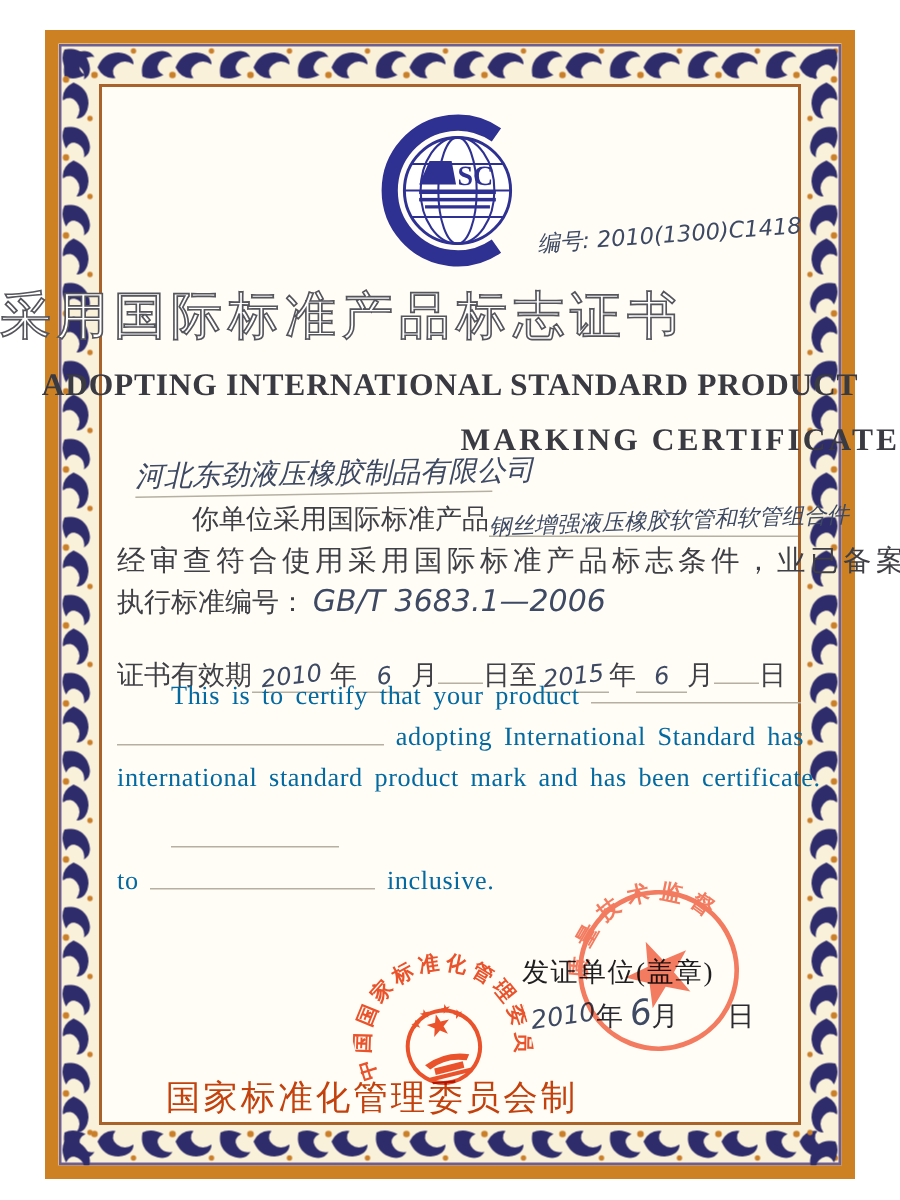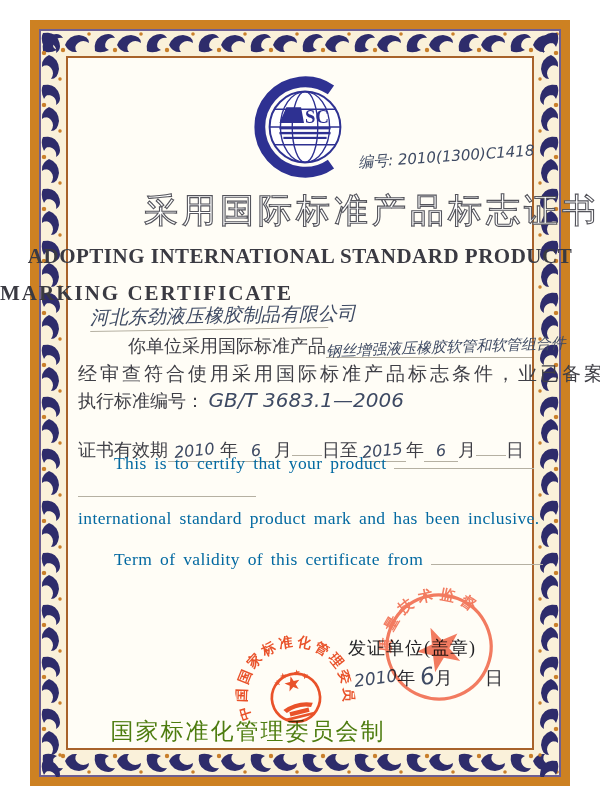--- a/index.html
+++ b/index.html
@@ -10,28 +10,28 @@
          border:9px solid #cd8122;background:#faf1da;box-shadow:inset 0 0 0 2px #6e5f92;}
   .bandsvg{position:absolute;left:0;top:0;width:522px;height:748px;display:block;}
   .paper{position:absolute;left:27px;top:27px;width:468px;height:694px;box-sizing:border-box;
          background:#fffdf6;border:2px solid #a8622a;}
   
   .content{position:absolute;inset:0;z-index:2;}
   .abs{position:absolute;}
   .cn{color:#3f3f46;}
   .hand{font-family:"DejaVu Sans",sans-serif;font-style:italic;color:#3e4a63;}
   .blank{display:inline-block;border-bottom:1px solid #b5b0a2;height:1.05em;vertical-align:baseline;}
-  .title-cn{left:0;top:188px;width:600px;text-align:right;font-size:34px;letter-spacing:4px;
+  .title-cn{left:0;top:188px;width:600px;text-align:left;font-size:34px;letter-spacing:4px;
             color:#1d4ed8;font-weight:400;}
   @supports (-webkit-text-stroke:1px #000){
     .title-cn{-webkit-text-stroke:1.1px #55555c;-webkit-text-fill-color:#ffffff;}
   }
   .title-en1{left:0;top:244px;width:600px;text-align:center;font-size:21px;font-weight:700;
              letter-spacing:.5px;color:#3a3a42;}
-  .title-en2{left:0;top:281px;width:600px;text-align:left;font-size:21px;font-weight:700;
+  .title-en2{left:0;top:281px;width:600px;text-align:right;font-size:21px;font-weight:700;
              letter-spacing:2px;color:#3a3a42;}
   .number{left:358px;top:147px;width:190px;font-size:15px;transform:rotate(-4deg);white-space:nowrap;}
   .company{left:90px;top:303px;width:238px;border-bottom:1px solid #b5b0a2;font-size:19px;
            white-space:nowrap;transform:rotate(-1deg);}
   .line1{left:78px;top:334px;width:456px;font-size:18px;white-space:nowrap;}
   .line1 .lead{padding-left:50px;}
   .prod-slot{display:inline-block;border-bottom:1px solid #b5b0a2;width:206px;white-space:nowrap;}
   .prod-slot .hand{display:inline-block;font-size:15px;transform:rotate(-2deg);letter-spacing:0;}
   .line2{left:78px;top:361px;width:456px;font-size:19px;letter-spacing:3px;white-space:nowrap;}
   .line3{left:78px;top:388px;width:456px;font-size:18px;white-space:nowrap;}
@@ -42,21 +42,21 @@
   .vslot .hand{font-size:16px;display:inline-block;transform:rotate(-6deg);}
   .enpara{left:78px;top:450px;width:452px;font-size:17.5px;line-height:27px;color:#0369a1;
           word-spacing:3px;letter-spacing:.4px;}
   .en-line{white-space:nowrap;}
   .indent{padding-left:36px;}
   .term{margin-top:14px;}
   .issuer-label{left:348px;top:636px;font-size:18px;color:#1f1f22;letter-spacing:1px;}
   .dateline{left:354px;top:663px;font-size:18px;color:#2a2a30;white-space:nowrap;}
   .dateline .hand{font-size:17px;display:inline-block;transform:rotate(-8deg);}
   .dateline .hand.big{font-size:23px;transform:rotate(-10deg);}
-  .footer{left:0;top:716px;width:496px;text-align:center;font-size:23px;letter-spacing:2px;color:#4d7c0f;}
+  .footer{left:0;top:716px;width:496px;text-align:center;font-size:23px;letter-spacing:2px;color:#c2410c;}
   .seal{mix-blend-mode:multiply;}
   .seal-left{left:236px;top:632px;width:116px;height:116px;transform:rotate(-14deg);opacity:.95;}
   .seal-right{left:378px;top:586px;width:122px;height:122px;transform:rotate(-24deg);opacity:.8;}
   .logo{left:246px;top:68px;width:118px;height:118px;}
 </style>
 </head>
 <body>
 
 <div class="page">
 
@@ -132,26 +132,31 @@
       <span>证书有效期</span><span class="vslot" style="width:52px"><span class="hand">2010</span></span><span>年</span><span class="vslot" style="width:36px"><span class="hand">6</span></span><span>月</span><span class="vslot" style="width:30px"></span><span>日至</span><span class="vslot" style="width:48px"><span class="hand">2015</span></span><span>年</span><span class="vslot" style="width:34px"><span class="hand">6</span></span><span>月</span><span class="vslot" style="width:30px"></span><span>日</span>
     </div>
 
     <div class="abs enpara">
       <div class="en-line indent">
         <span>This is to certify that your product</span>
         <span class="blank" style="width:140px"></span>
       </div>
       <div class="en-line">
         <span class="blank" style="width:178px"></span>
+        <span>adopting International Standard has</span>
       </div>
-      <div class="en-line">international standard product mark and has been inclusive.</div>
+      <div class="en-line">international standard product mark and has been certificate.</div>
       <div class="term">
         <div class="en-line indent">
-          <span>Term of validity of this certificate from</span>
           <span class="blank" style="width:112px"></span>
+        </div>
+        <div class="en-line">
+          <span>to</span>
+          <span class="blank" style="width:150px"></span>
+          <span>inclusive.</span>
         </div>
       </div>
     </div>
 
     <div class="abs issuer-label cn">发证单位(盖章)</div>
     <div class="abs dateline">
       <span class="hand">2010</span><span>年</span>
       <span class="hand big">6</span><span>月</span>
       <span style="display:inline-block;width:28px"></span><span>日</span>
     </div>

